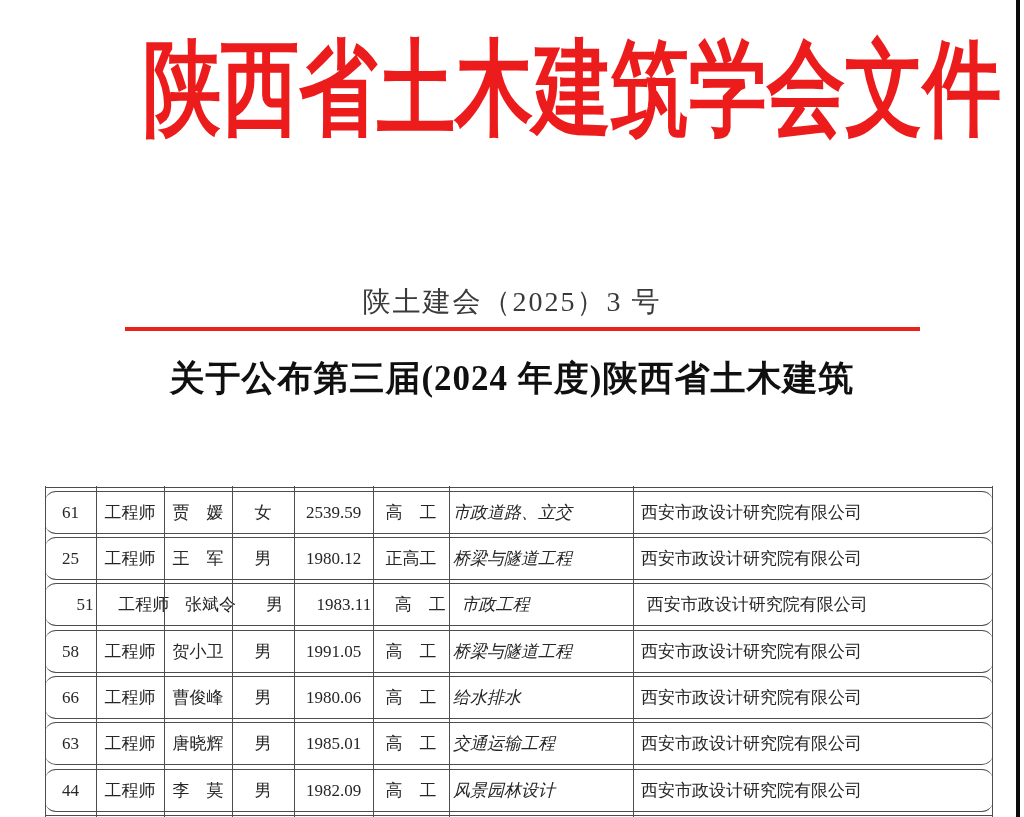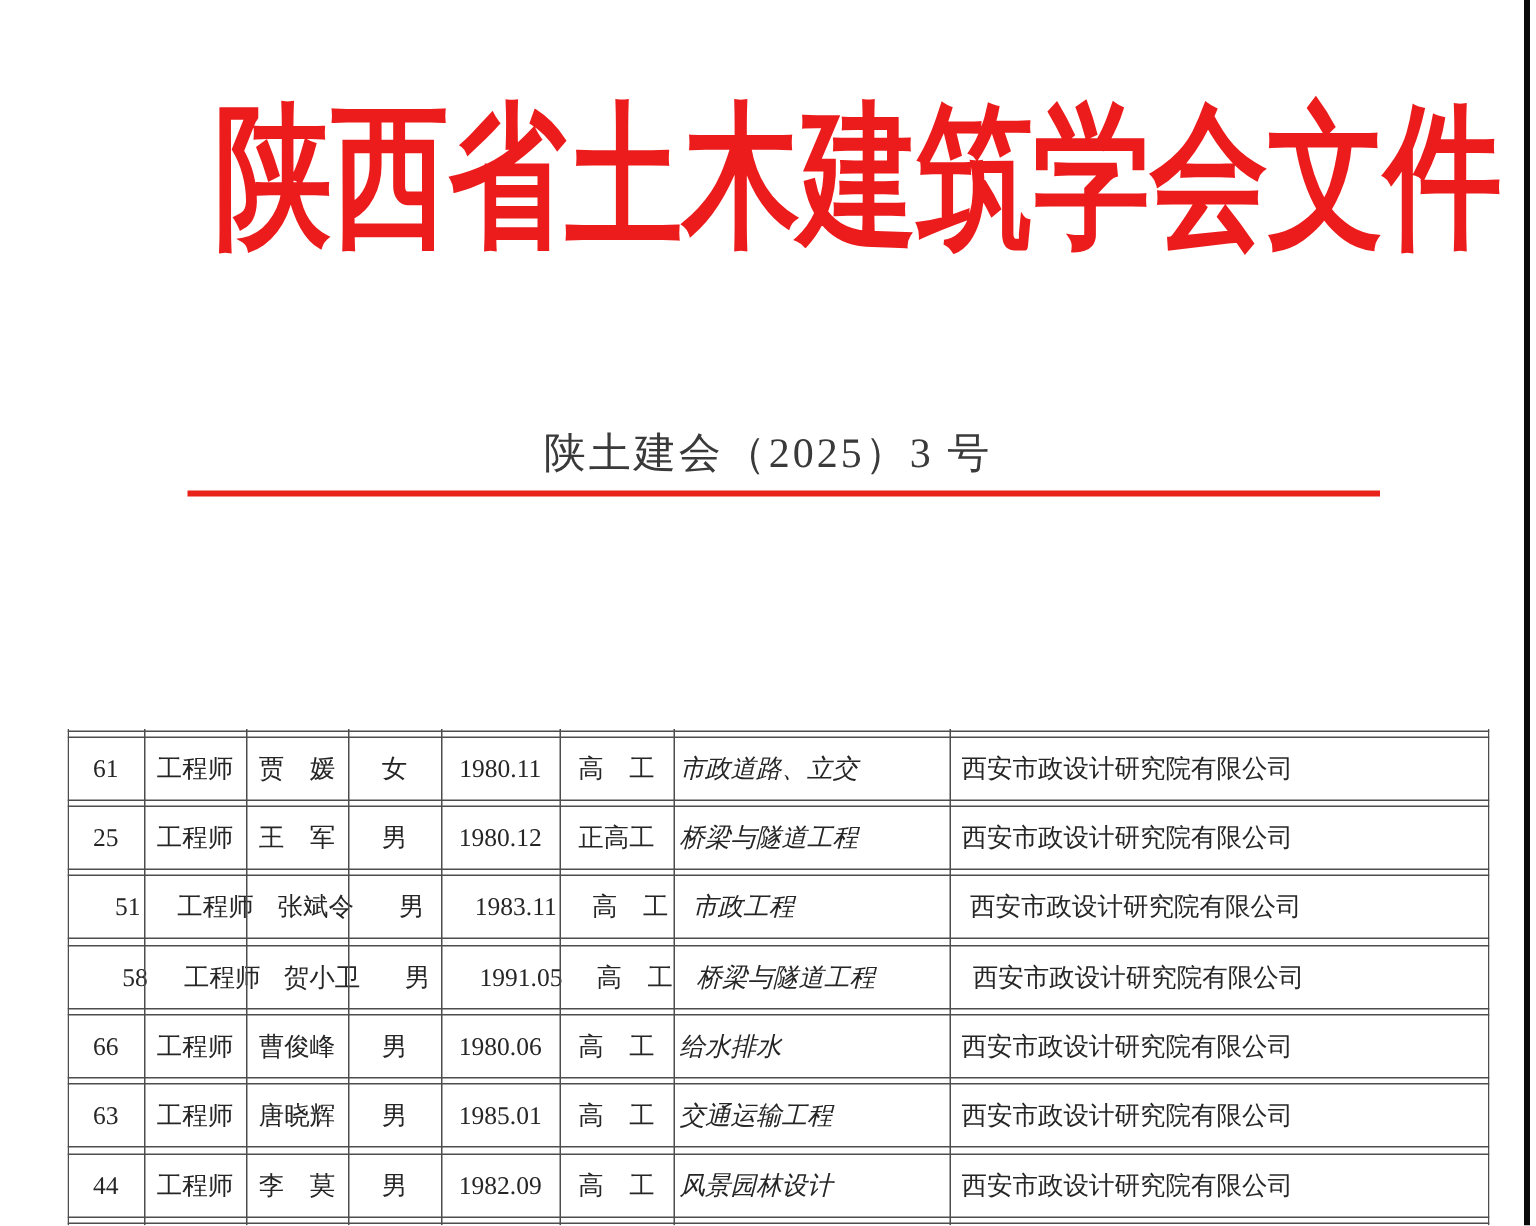--- a/index.html
+++ b/index.html
@@ -13,21 +13,21 @@
   html,body{width:1024px;height:817px;}
   body{
     position:relative;
     background:#ffffff;
     overflow:hidden;
     font-family:"Liberation Serif","DejaVu Serif",serif;
     color:var(--text-dark);
   }
   
   .banner{
-    position:absolute; top:62px; left:0; width:1024px; height:112px;
+    position:absolute; top:32px; left:0; width:1024px; height:112px;
     text-align:center; line-height:112px;
     color:var(--banner-red);
     font-family:"Liberation Sans","DejaVu Sans",sans-serif;
     font-weight:700; font-size:104px; white-space:nowrap;
   }
   .banner .squeeze{display:inline-block; transform:scaleX(0.75); transform-origin:50% 50%;}
   .doc-number{
     position:absolute; top:283px; left:0; width:1024px;
     text-align:center; font-size:28px; letter-spacing:2px; color:#3a3a3a;
   }
@@ -45,21 +45,21 @@
     position:absolute; top:486px; left:45px; width:948px; height:331px;
     overflow:hidden;
   }
   .vline{position:absolute; top:0; width:1px; height:331px; background:var(--table-border); z-index:2;}
   .hfrag{position:absolute; left:0; width:948px; height:1px; background:var(--table-border);}
   .t-row{
     position:absolute; left:0; width:948px; height:43px;
     border-top:1px solid var(--table-border);
     border-bottom:1px solid var(--table-border);
     display:flex; align-items:center;
-    font-size:17px; line-height:41px; white-space:nowrap;
+    font-size:17px; line-height:41px; white-space:nowrap;border-radius:11px;
   }
   .cell{text-align:center; overflow:hidden;}
   .c1{width:51px;} .c2{width:68px;} .c3{width:68px;} .c4{width:62px;}
   .c5{width:79px;} .c6{width:76px;}
   .c7{width:184px; text-align:left; padding-left:4px;font-style:italic;}
   .c8{width:360px; text-align:left; padding-left:8px;}
   .row-frag{
     position:absolute; left:0; top:329px; width:948px; height:43px;
     border-top:1px solid var(--table-border);
   }
@@ -71,31 +71,32 @@
 </head>
 <body>
 
 <div class="banner"><span class="squeeze">陕西省土木建筑学会文件</span></div>
 
 <div class="doc-number">陕土建会（2025）3 号</div>
 
 <div class="red-rule"></div>
 
 <div class="notice-title">
+  <div>关于公布第三届(2024 年度)陕西省土木建筑</div>
 </div>
 
 <div class="award-table">
   <div class="hfrag" style="top:1px;"></div>
 
   <div class="t-row" style="top:5px;">
     <div class="cell c1">61</div>
     <div class="cell c2">工程师</div>
     <div class="cell c3">贾　媛</div>
     <div class="cell c4">女</div>
-    <div class="cell c5">1980.11</div>
+    <div class="cell c5">2539.59</div>
     <div class="cell c6">高　工</div>
     <div class="cell c7">市政道路、立交</div>
     <div class="cell c8">西安市政设计研究院有限公司</div>
   </div>
 
   <div class="t-row" style="top:51px;">
     <div class="cell c1">25</div>
     <div class="cell c2">工程师</div>
     <div class="cell c3">王　军</div>
     <div class="cell c4">男</div>
@@ -109,21 +110,21 @@
     <div class="cell c1">51</div>
     <div class="cell c2">工程师</div>
     <div class="cell c3">张斌令</div>
     <div class="cell c4">男</div>
     <div class="cell c5">1983.11</div>
     <div class="cell c6">高　工</div>
     <div class="cell c7">市政工程</div>
     <div class="cell c8">西安市政设计研究院有限公司</div>
   </div>
 
-  <div class="t-row" style="top:144px;padding-left:20px;">
+  <div class="t-row" style="top:144px;">
     <div class="cell c1">58</div>
     <div class="cell c2">工程师</div>
     <div class="cell c3">贺小卫</div>
     <div class="cell c4">男</div>
     <div class="cell c5">1991.05</div>
     <div class="cell c6">高　工</div>
     <div class="cell c7">桥梁与隧道工程</div>
     <div class="cell c8">西安市政设计研究院有限公司</div>
   </div>
 

